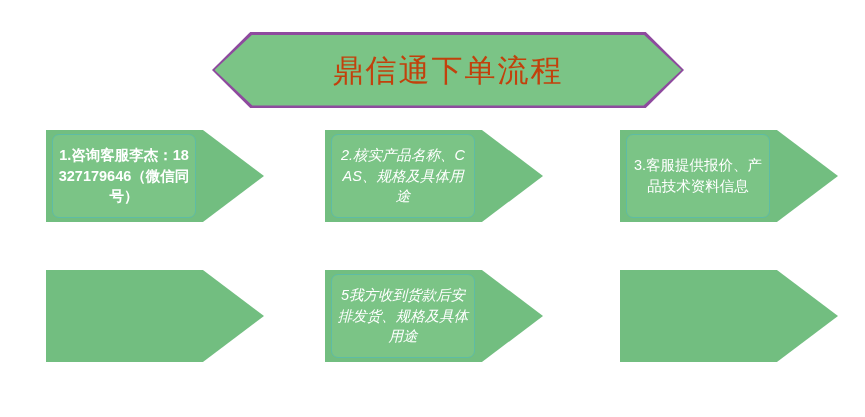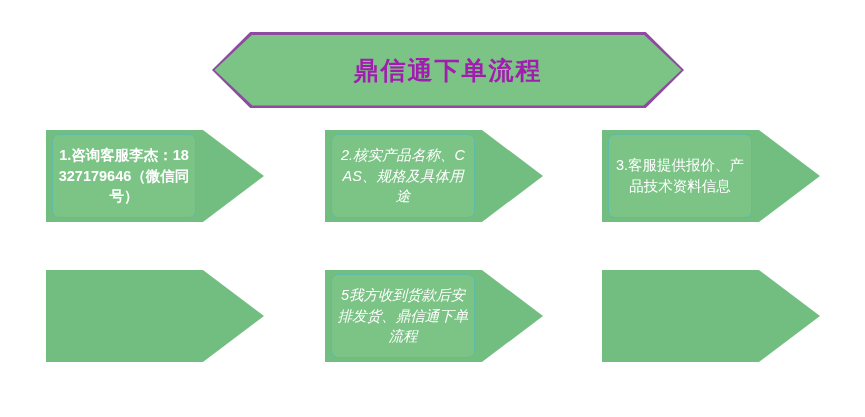--- a/index.html
+++ b/index.html
@@ -27,23 +27,23 @@
   }
   .title-fill{
     position:absolute;left:2.5px;top:2.5px;right:2.5px;bottom:2.5px;
     background:#7BC486;
     -webkit-clip-path:polygon(0% 50%, 8.1% 0%, 91.9% 0%, 100% 50%, 91.9% 100%, 8.1% 100%);
     clip-path:polygon(0% 50%, 8.1% 0%, 91.9% 0%, 100% 50%, 91.9% 100%, 8.1% 100%);
   }
   .title-text{
     position:absolute;inset:0;
     display:flex;align-items:center;justify-content:center;
-    color:#a21caf;
-    font-size:25px;
-    font-weight:bold;
+    color:#c2410c;
+    font-size:31px;
+    font-weight:normal;
     letter-spacing:2px;
     white-space:nowrap;
     line-height:1;
   }
 
   
   .step{
     position:absolute;
     width:218px;height:92px;
   }
@@ -70,21 +70,21 @@
     font-size:14.5px;
     line-height:1.42;
     text-align:center;
     padding:0 5px;
     word-break:break-all;
   }
 
   
   .c1{left:46px;font-weight:bold;}
   .c2{left:325px;font-style:italic;}
-  .c3{left:602px;}
+  .c3{left:620px;}
   .r1{top:130px;}
   .r2{top:270px;}
 </style>
 </head>
 <body>
 
 <div id="stage">
 
   <div class="title-wrap">
     <div class="title-border"></div>
@@ -113,21 +113,21 @@
     </div>
   </div>
 
   <div class="step c1 r2">
     <div class="step-arrow"></div>
   </div>
 
   <div class="step c2 r2">
     <div class="step-arrow"></div>
     <div class="step-box">
-      <span class="step-label">5我方收到货款后安排发货、鼎信通下单流程</span>
+      <span class="step-label">5我方收到货款后安排发货、规格及具体用途</span>
     </div>
   </div>
 
   <div class="step c3 r2">
     <div class="step-arrow"></div>
   </div>
 
 </div>
 
 </body></html>

